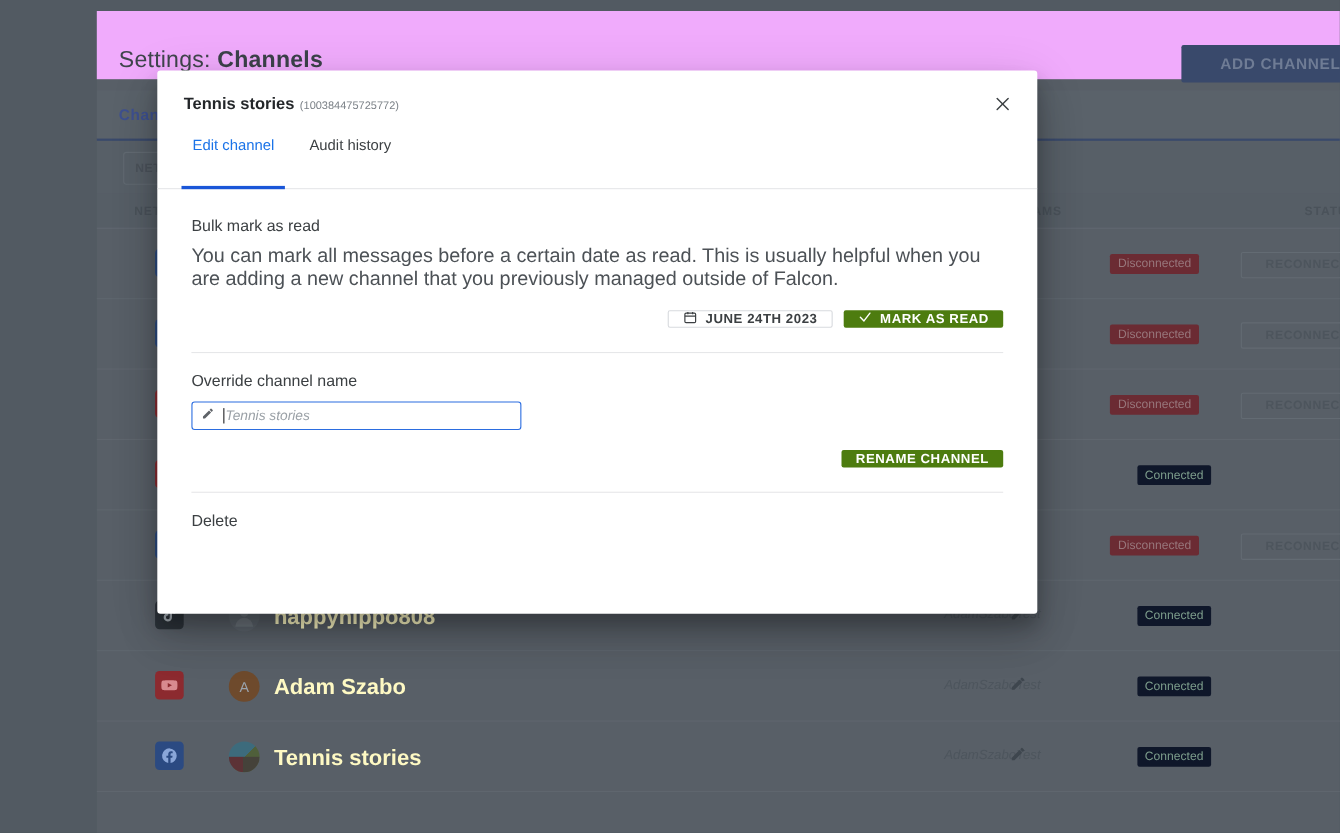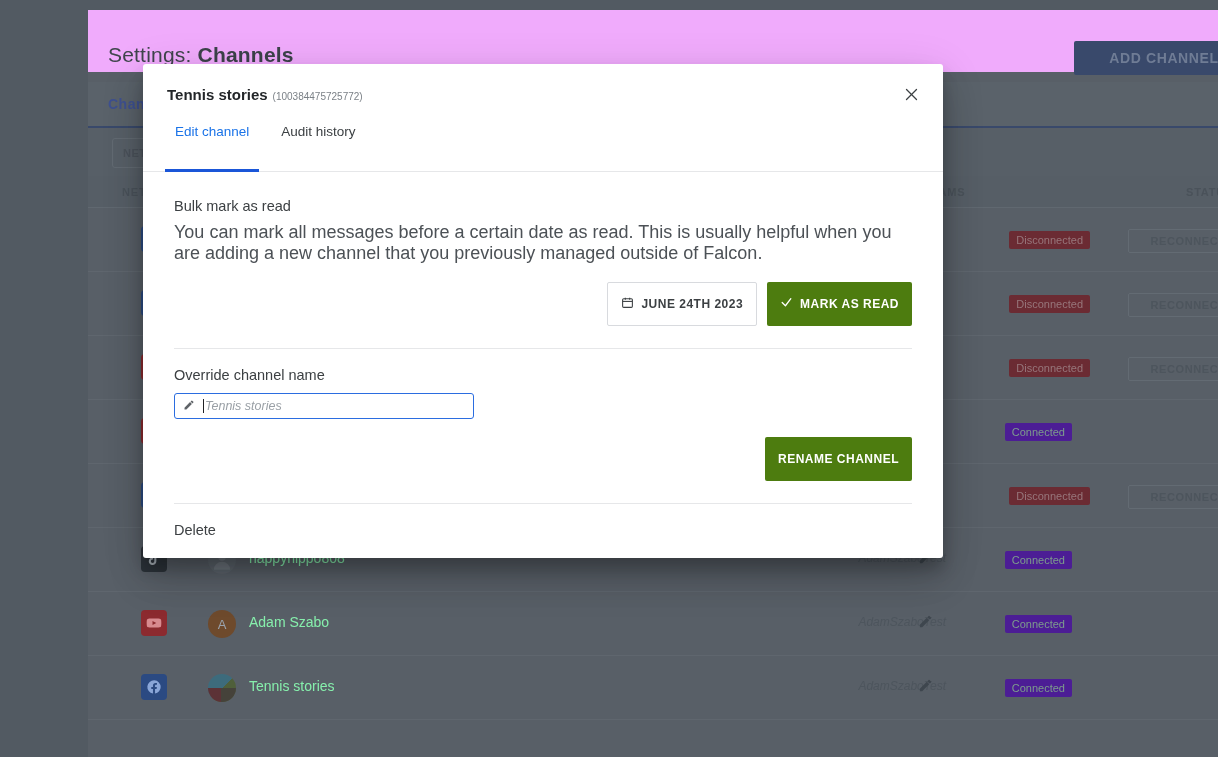--- a/index.html
+++ b/index.html
@@ -99,40 +99,40 @@
   }
   .av-gray { background: #5d656d; }
   .av-brown { background: #6e4a2c; }
   .av-photo { background: linear-gradient(135deg,#3d6b7c 0 50%,#4f5f3a 50% 100%); position:relative; }
   .av-photo::after {
     content:''; position:absolute; left:0; bottom:0; width:100%; height:50%;
     background: linear-gradient(90deg,#5c3236 0 45%,#45423a 45% 100%);
   }
   .row-name {
     position: absolute; left: 161px; top: 22px;
-    font-size: 14px; color: #86efac;
+    font-size: 20px; color: #fef9c3; font-weight: bold;
   }
   .row-owner {
     position: absolute; left: 718px; top: 23px;
     width: 140px; text-align: right;
     font-size: 12px; font-style: italic; color: #4d555d;
   }
   .row-edit {
     position: absolute; left: 830px; top: 22px;
     width: 16px; height: 16px; color: #3e464e;
   }
   .row-edit svg { width: 15px; height: 15px; }
   .badge {
     position: absolute; top: 23px;
     height: 18px; padding: 0 7px; border-radius: 2px;
     display: flex; align-items: center;
     font-size: 11px;
   }
   .badge-dis { right: 128px; background: #6b2b33; color: #97767b; }
-  .badge-con { right: 146px; background: #4c1d95; color: #7d9d8c; }
+  .badge-con { right: 117px; background: #0f172a; color: #7d9d8c; }
   .reconnect-btn {
     position: absolute; right: -30px; top: 21px;
     width: 120px; height: 24px;
     border: 1px solid #636b73; border-radius: 2px;
     display: flex; align-items: center; justify-content: center;
     font-size: 11px; font-weight: bold; color: #4d555d; letter-spacing: .6px;
   }
 
   
   #modal {
@@ -192,21 +192,21 @@
   }
   .section-desc {
     font-size: 18px; color: #4c5156; line-height: 21px;
     max-width: 740px;
   }
   .row-actions {
     display: flex; justify-content: flex-end; align-items: center;
     gap: 10px; margin-top: 18px;
   }
   .btn {
-    height: 44px; border: none; border-radius: 2px;
+    height: 16px; border: none; border-radius: 2px;
     font-family: "Liberation Sans", sans-serif;
     font-size: 12px; font-weight: bold; letter-spacing: .5px;
     display: inline-flex; align-items: center; justify-content: center;
     cursor: pointer; padding: 0 13px;
   }
   .btn-outline {
     background: #fff; color: #3c4043;
     border: 1px solid #d8dade;
     gap: 7px;
   }

